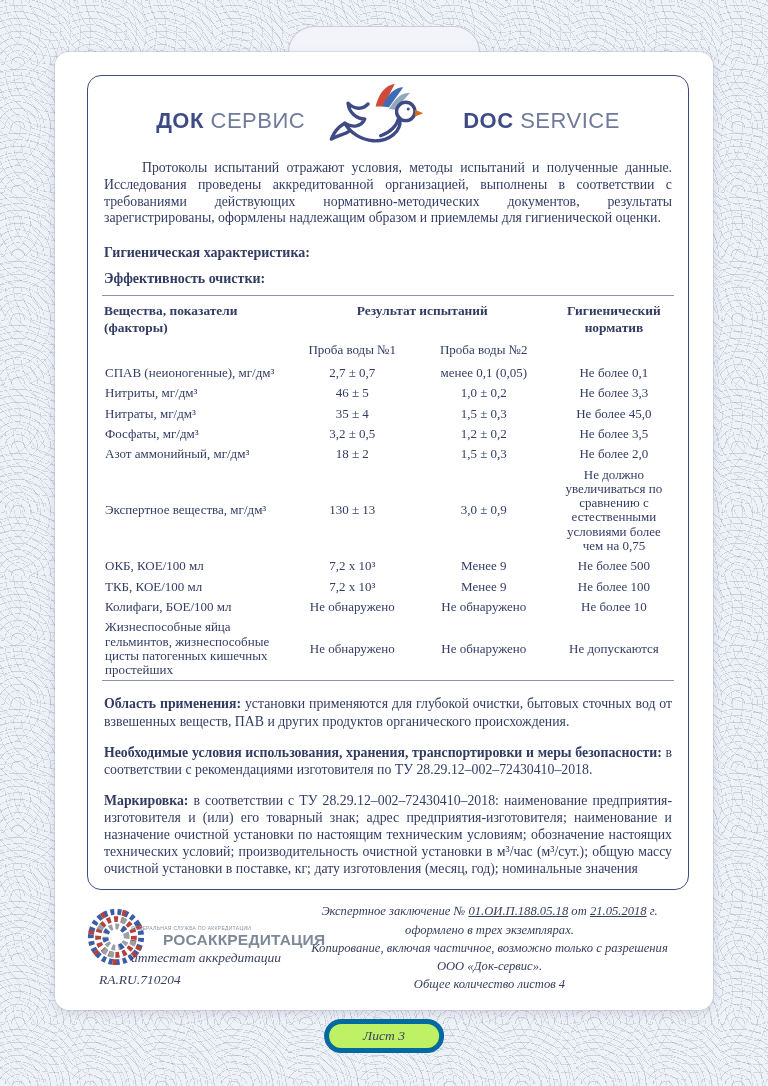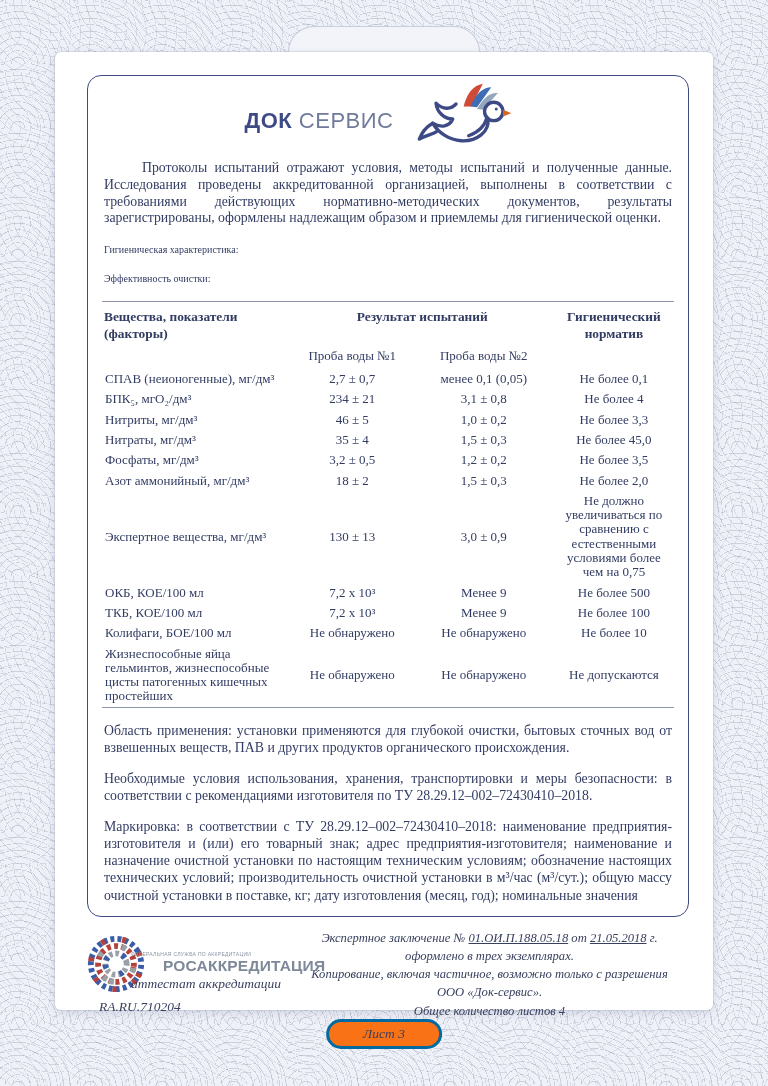--- a/index.html
+++ b/index.html
@@ -13,64 +13,64 @@
       repeating-radial-gradient(circle at 0 32px, rgba(128,136,160,.20) 0 .7px, transparent .7px 10px);
     background-size:72px 64px, 64px 72px, 96px 96px;
   }
   .top-bump{
     position:absolute;left:50%;transform:translateX(-50%);top:26px;
     width:190px;height:52px;border-radius:26px;
     background:#f2f4f9;border:1px solid rgba(150,158,185,.45);z-index:1;
   }
   .card{
     position:absolute;left:55px;right:55px;top:52px;height:958px;
-    background:#ffffff;border-radius:6px;z-index:2;
+    background:#ffffff;border-radius:14px;z-index:2;
     box-shadow:0 0 0 1px rgba(175,182,205,.35), 0 3px 10px rgba(110,120,155,.22);
   }
   .blue-box{
     margin:23px 24px 0 32px;
     border:1.6px solid #3f4c82;border-radius:14px;
     padding:8px 14px 12px 14px;
     color:#323c63;
   }
   
   .brandrow{display:flex;align-items:center;justify-content:center;gap:20px;height:74px;}
   .brandname{font-family:"Liberation Sans",sans-serif;font-size:22px;letter-spacing:.5px;color:#707b9b;white-space:nowrap;}
   .brandname b{color:#3d4a85;font-weight:bold;}
   
   .intro{font-size:13.8px;line-height:1.22;text-align:justify;text-indent:38px;margin:2px 2px 0 2px;}
-  .h2{font-weight:normal;font-size:10px;line-height:1.25;margin:16px 2px;}
+  .h2{font-weight:bold;font-size:14px;line-height:1.25;margin:8px 2px;}
   .h2.first{margin-top:17px;}
   
   table.res{width:100%;border-collapse:collapse;margin-top:6px;
     border-top:1.2px solid #8d93a8;border-bottom:1.2px solid #8d93a8;
     font-size:13px;line-height:1.1;color:#323c63;}
   table.res th{font-weight:bold;font-size:13.4px;line-height:1.25;padding:7px 3px 2px 3px;vertical-align:top;}
   table.res th.left{text-align:left;padding-left:2px;margin-top:20px;}
   table.res td{padding:3px 3px;vertical-align:middle;}
   table.res td.c{text-align:center;}
   table.res .sub td{padding:4px 3px 6px 3px;}
   
   .sec{font-size:13.8px;line-height:1.24;text-align:justify;margin:14px 2px 0 2px;}
-  .sec b{font-weight:normal;}
+  .sec b{font-weight:bold;}
   
   .footer{display:flex;align-items:flex-start;margin:10px 34px 0 30px;}
   .acc{position:relative;width:215px;flex:none;padding-top:6px;}
   .accrow{display:flex;align-items:center;}
   .acc-texts{margin-left:-16px;position:relative;z-index:2;padding-top:12px;}
   .acc-small{font-family:"Liberation Sans",sans-serif;font-size:5px;color:#8a94a4;letter-spacing:.3px;white-space:nowrap;}
   .acc-big{font-family:"Liberation Sans",sans-serif;font-size:15.5px;font-weight:bold;color:#7d8899;letter-spacing:.2px;white-space:nowrap;padding-left:32px;}
   .acc-att{font-style:italic;font-size:13.5px;color:#3a4160;margin-top:1px;}
   .acc-num{font-style:italic;font-size:13.5px;color:#3a4160;margin-left:14px;}
   .note{flex:1;text-align:center;font-style:italic;font-size:12.6px;line-height:1.45;color:#39405f;padding-top:2px;}
   .note .u{text-decoration:underline;}
   
   .page-capsule{
     position:absolute;left:50%;transform:translateX(-50%);top:1019px;z-index:3;
-    background:#f97316;border:3px solid #0369a1;border-radius:17px;
+    background:#bef264;border:5px solid #0369a1;border-radius:17px;
     padding:4px 34px;font-style:italic;font-size:13.5px;color:#39405f;
   }
 </style>
 </head>
 <body>
 
 <div class="top-bump"></div>
 
 <div class="card">
 
@@ -88,20 +88,21 @@
           <g fill="none" stroke="#3d4a85" stroke-width="4" stroke-linecap="round" stroke-linejoin="round">
             <circle cx="96" cy="40" r="11" fill="#ffffff"></circle>
             <path d="M89,49 C91,64 76,76 57,75 C43,74 30,66 23,54 C33,60 43,58 47,49 C37,49 28,41 27,30 C35,38 45,38 51,31"></path>
             <path d="M23,54 C16,58 10,65 7,73 C15,68 23,68 29,63"></path>
             <path d="M88,47 C85,58 77,65 66,69"></path>
           </g>
           <circle cx="99" cy="37" r="1.8" fill="#3d4a85"></circle>
           <path d="M107,38 l10,4 -10,4 z" fill="#d2691e"></path>
         </svg>
       </span>
+      <div class="brandname"><b>DOC</b><span> SERVICE</span></div>
     </div>
 
     <p class="intro">Протоколы испытаний отражают условия, методы испытаний и полученные данные. Исследования проведены аккредитованной организацией, выполнены в соответствии с требованиями действующих нормативно-методических документов, результаты зарегистрированы, оформлены надлежащим образом и приемлемы для гигиенической оценки.</p>
 
     <div class="h2 first">Гигиеническая характеристика:</div>
     <div class="h2">Эффективность очистки:</div>
 
     <table class="res">
       <colgroup>
           <col style="width:33%">
@@ -121,26 +122,20 @@
           <td class="c">Проба воды №2</td>
           <td></td>
         </tr>
       </thead>
       <tbody>
           <tr>
             <td>СПАВ (неионогенные), мг/дм³</td>
             <td class="c">2,7 ± 0,7</td>
             <td class="c">менее 0,1 (0,05)</td>
             <td class="c">Не более 0,1</td>
-          </tr>
-          <tr>
-            <td>БПК₅, мгО₂/дм³</td>
-            <td class="c">234 ± 21</td>
-            <td class="c">3,1 ± 0,8</td>
-            <td class="c">Не более 4</td>
           </tr>
           <tr>
             <td>Нитриты, мг/дм³</td>
             <td class="c">46 ± 5</td>
             <td class="c">1,0 ± 0,2</td>
             <td class="c">Не более 3,3</td>
           </tr>
           <tr>
             <td>Нитраты, мг/дм³</td>
             <td class="c">35 ± 4</td>

